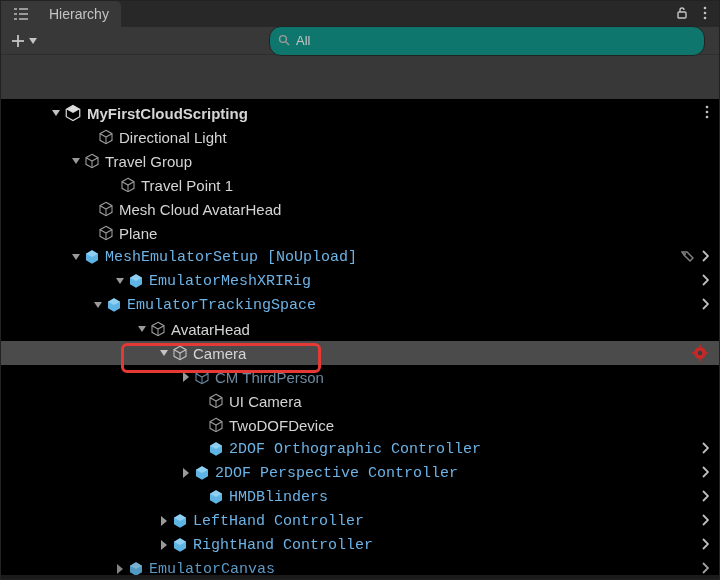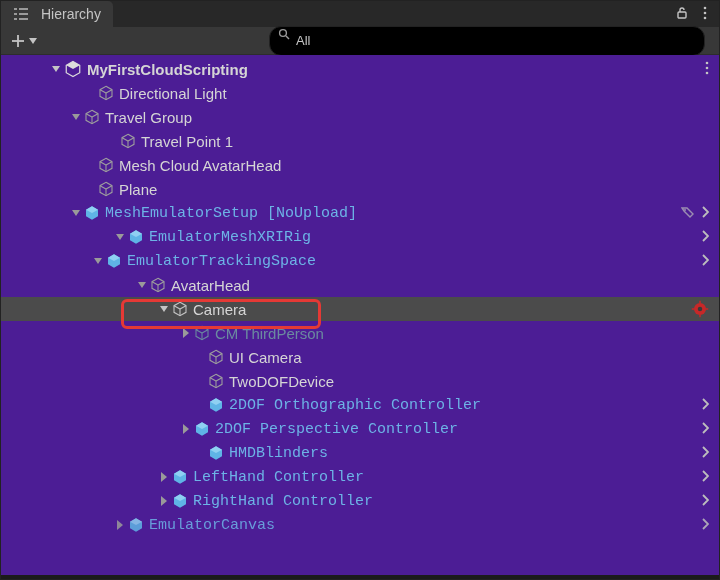--- a/index.html
+++ b/index.html
@@ -24,41 +24,42 @@
     height: 26px;
     background: #282828;
     display: flex;
     align-items: stretch;
   }
   .tab {
     display: flex;
     align-items: center;
     padding: 0 12px;
     background: #383838;
-    gap: 12px;
+    gap: 20px;
     border-top-right-radius: 5px;
   }
   .tab-icon svg { display:block; }
   .tab-title { color:#c4c4c4; }
   .tab-spacer { flex:1; }
   .tab-right { display:flex; align-items:center; gap:14px; padding-right:12px; }
   .toolbar {
     display:flex;
     align-items:center;
     height:28px;
     background:#383838;
     padding: 0 6px;
     gap:8px;
     border-bottom: 1px solid #2d2d2d;
   }
   .add-btn { display:flex; align-items:center; gap:4px; color:#c4c4c4; padding:2px 4px; }
   .search {
     flex:1;
     display:flex;
-    background:#000000;
+    align-items:center;
+    background:#0f766e;
     border:1px solid #222;
     border-radius:12px;
     height:30px;
     padding:0 8px;
     margin-left:220px;
     margin-right:8px;
     gap:6px;
     color:#a6a6a6;
   }
   .search input {
@@ -66,21 +67,22 @@
     background:transparent;
     border:none;
     outline:none;
     color:#c4c4c4;
     font-size:13px;
   }
   .tree {
     flex:1;
     overflow:auto;
     padding-top:2px;
-    background:#4c1d95;
+    background:#000000;
+    margin-top:44px;
   }
   .row {
     display:flex;
     align-items:center;
     height:24px;
     position:relative;
     white-space:nowrap;
   }
   .row.selected { background:#4b4b4b;justify-content:space-between; }
   .indent { display:inline-block; }

